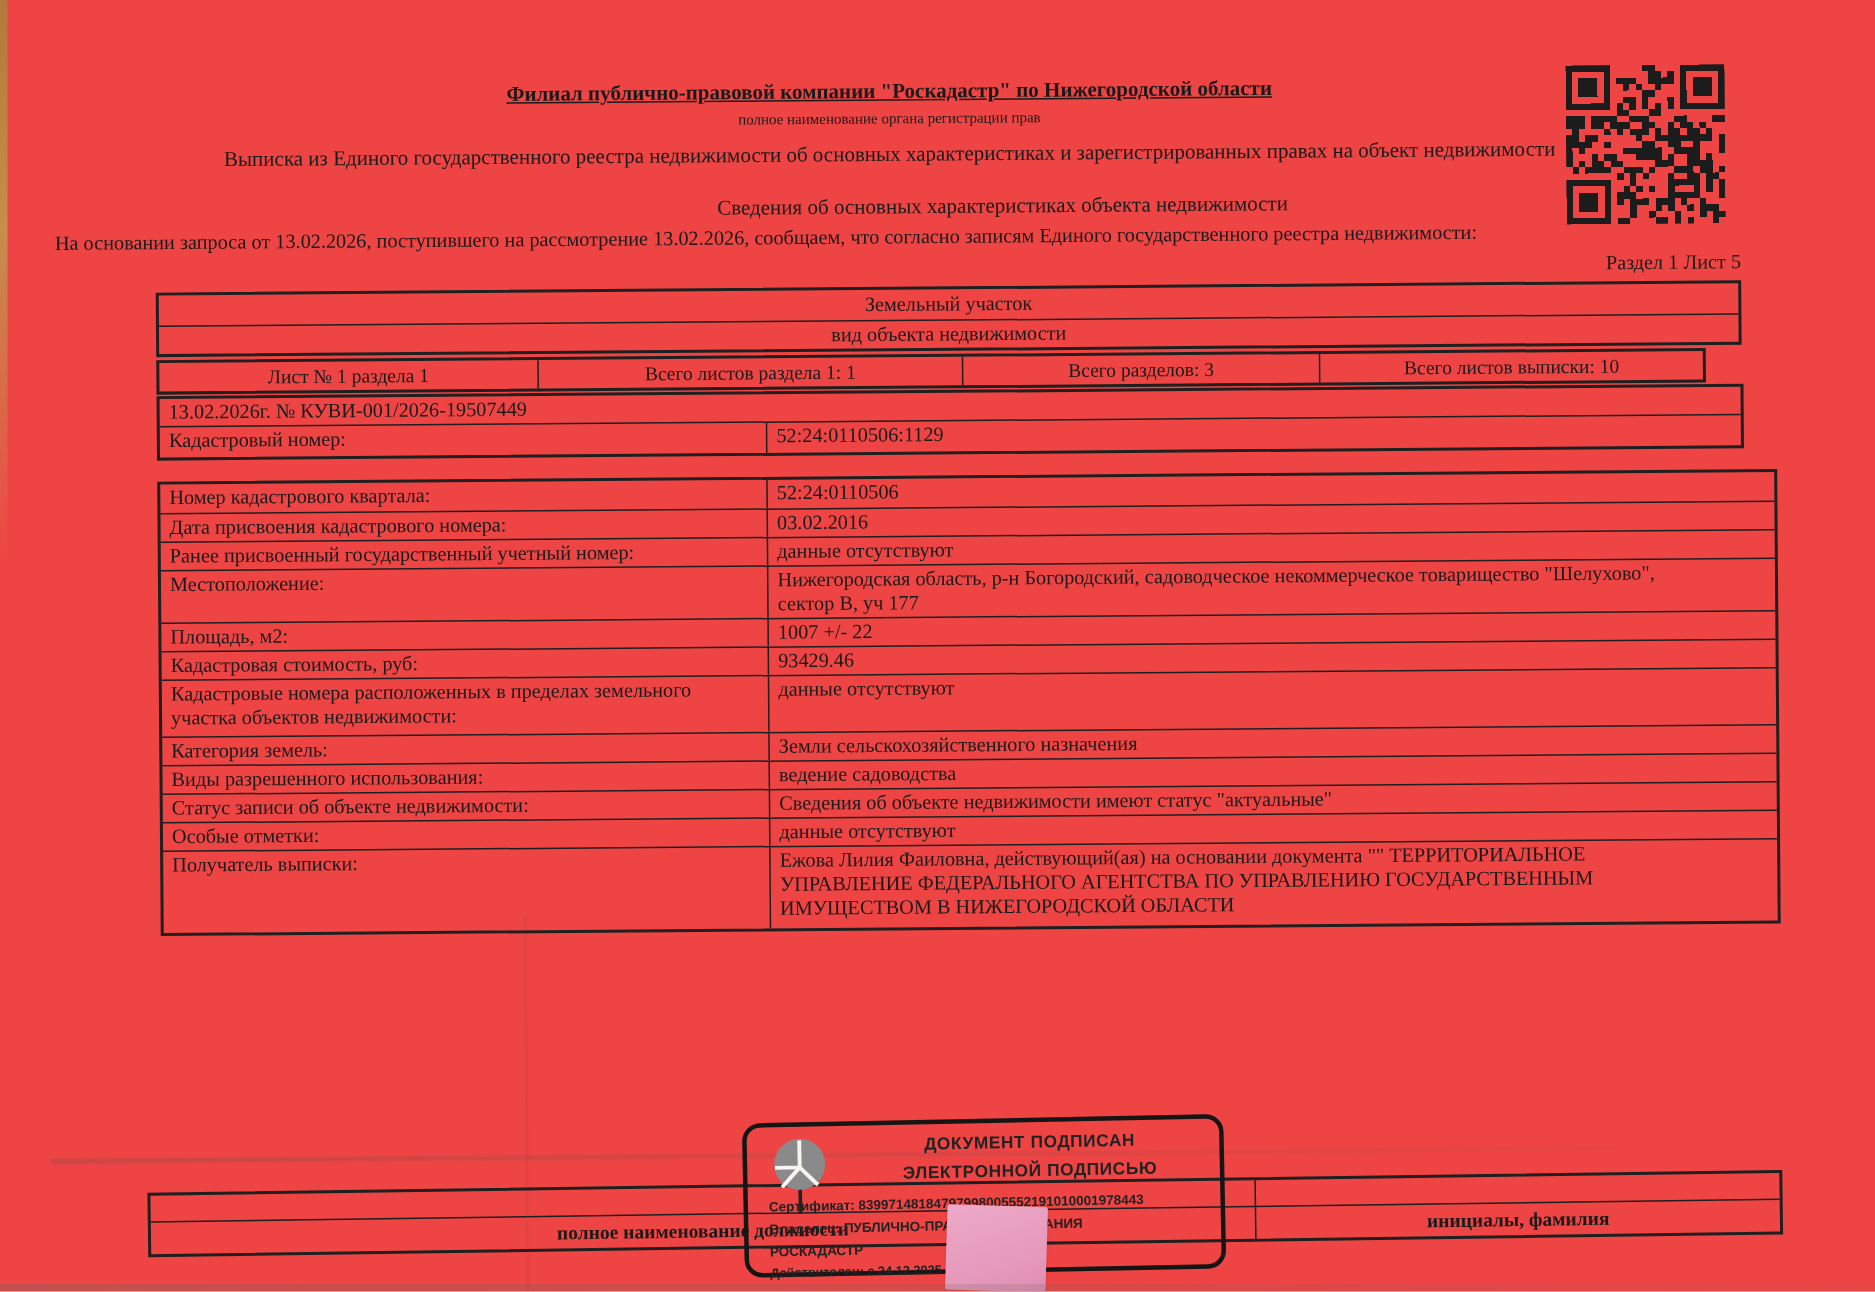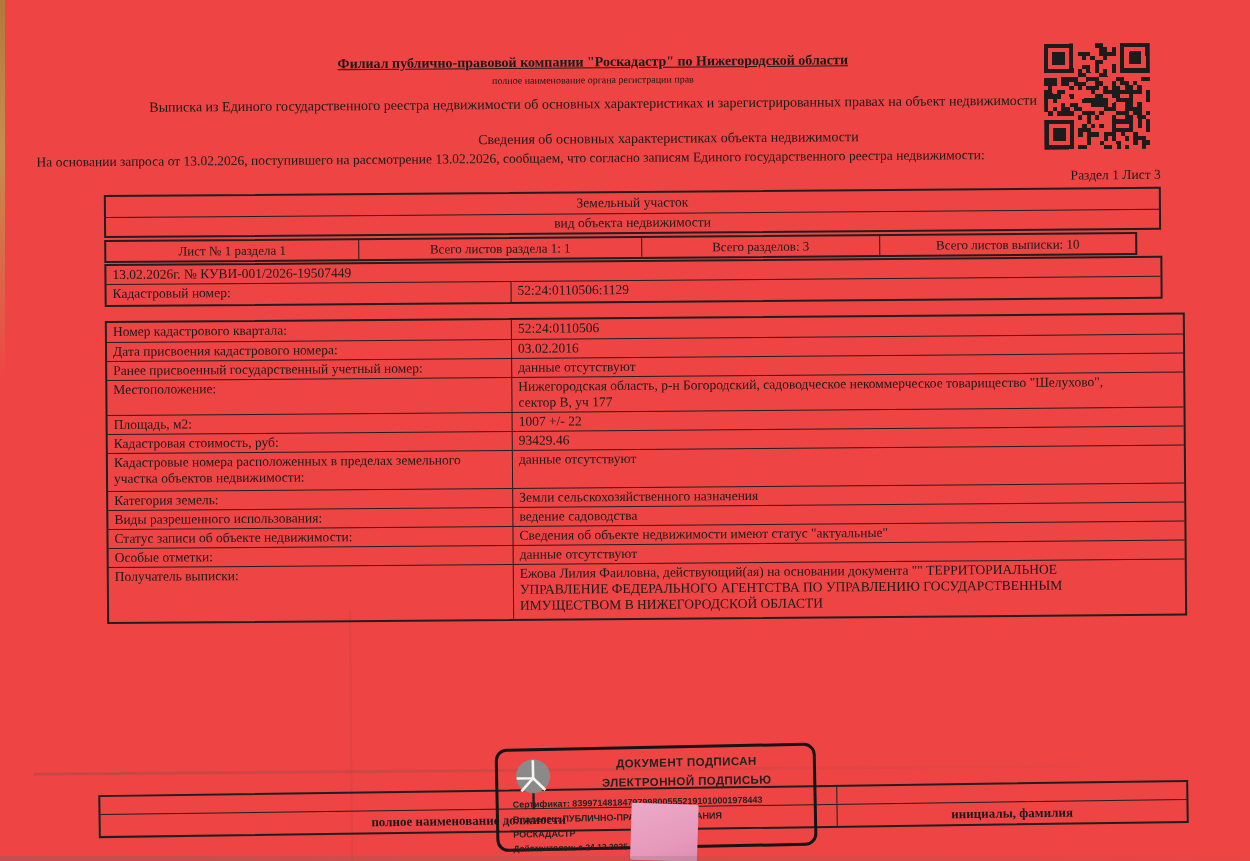--- a/index.html
+++ b/index.html
@@ -88,21 +88,21 @@
 <div class="page">
   <div class="edge-left"></div>
 
   <div class="doc">
 
     <div class="abs ctr org-line">Филиал публично-правовой компании "Роскадастр" по Нижегородской области</div>
     <div class="abs ctr org-sub">полное наименование органа регистрации прав</div>
     <div class="abs ctr doc-title">Выписка из Единого государственного реестра недвижимости об основных характеристиках и зарегистрированных правах на объект недвижимости</div>
     <div class="abs ctr section-title">Сведения об основных характеристиках объекта недвижимости</div>
     <div class="abs request-line">На  основании запроса от 13.02.2026, поступившего на рассмотрение 13.02.2026, сообщаем, что согласно записям Единого государственного реестра недвижимости:</div>
-    <div class="abs section-page">Раздел 1 Лист 3</div>
+    <div class="abs section-page">Раздел 1 Лист 5</div>
 
     <div class="abs qr">
       <svg id="qrsvg" viewBox="0 0 25 25" xmlns="http://www.w3.org/2000/svg">
           <rect x="0" y="0" width="1" height="1" fill="#1c1c1c"></rect>
           <rect x="1" y="0" width="1" height="1" fill="#1c1c1c"></rect>
           <rect x="2" y="0" width="1" height="1" fill="#1c1c1c"></rect>
           <rect x="3" y="0" width="1" height="1" fill="#1c1c1c"></rect>
           <rect x="4" y="0" width="1" height="1" fill="#1c1c1c"></rect>
           <rect x="5" y="0" width="1" height="1" fill="#1c1c1c"></rect>
           <rect x="6" y="0" width="1" height="1" fill="#1c1c1c"></rect>

